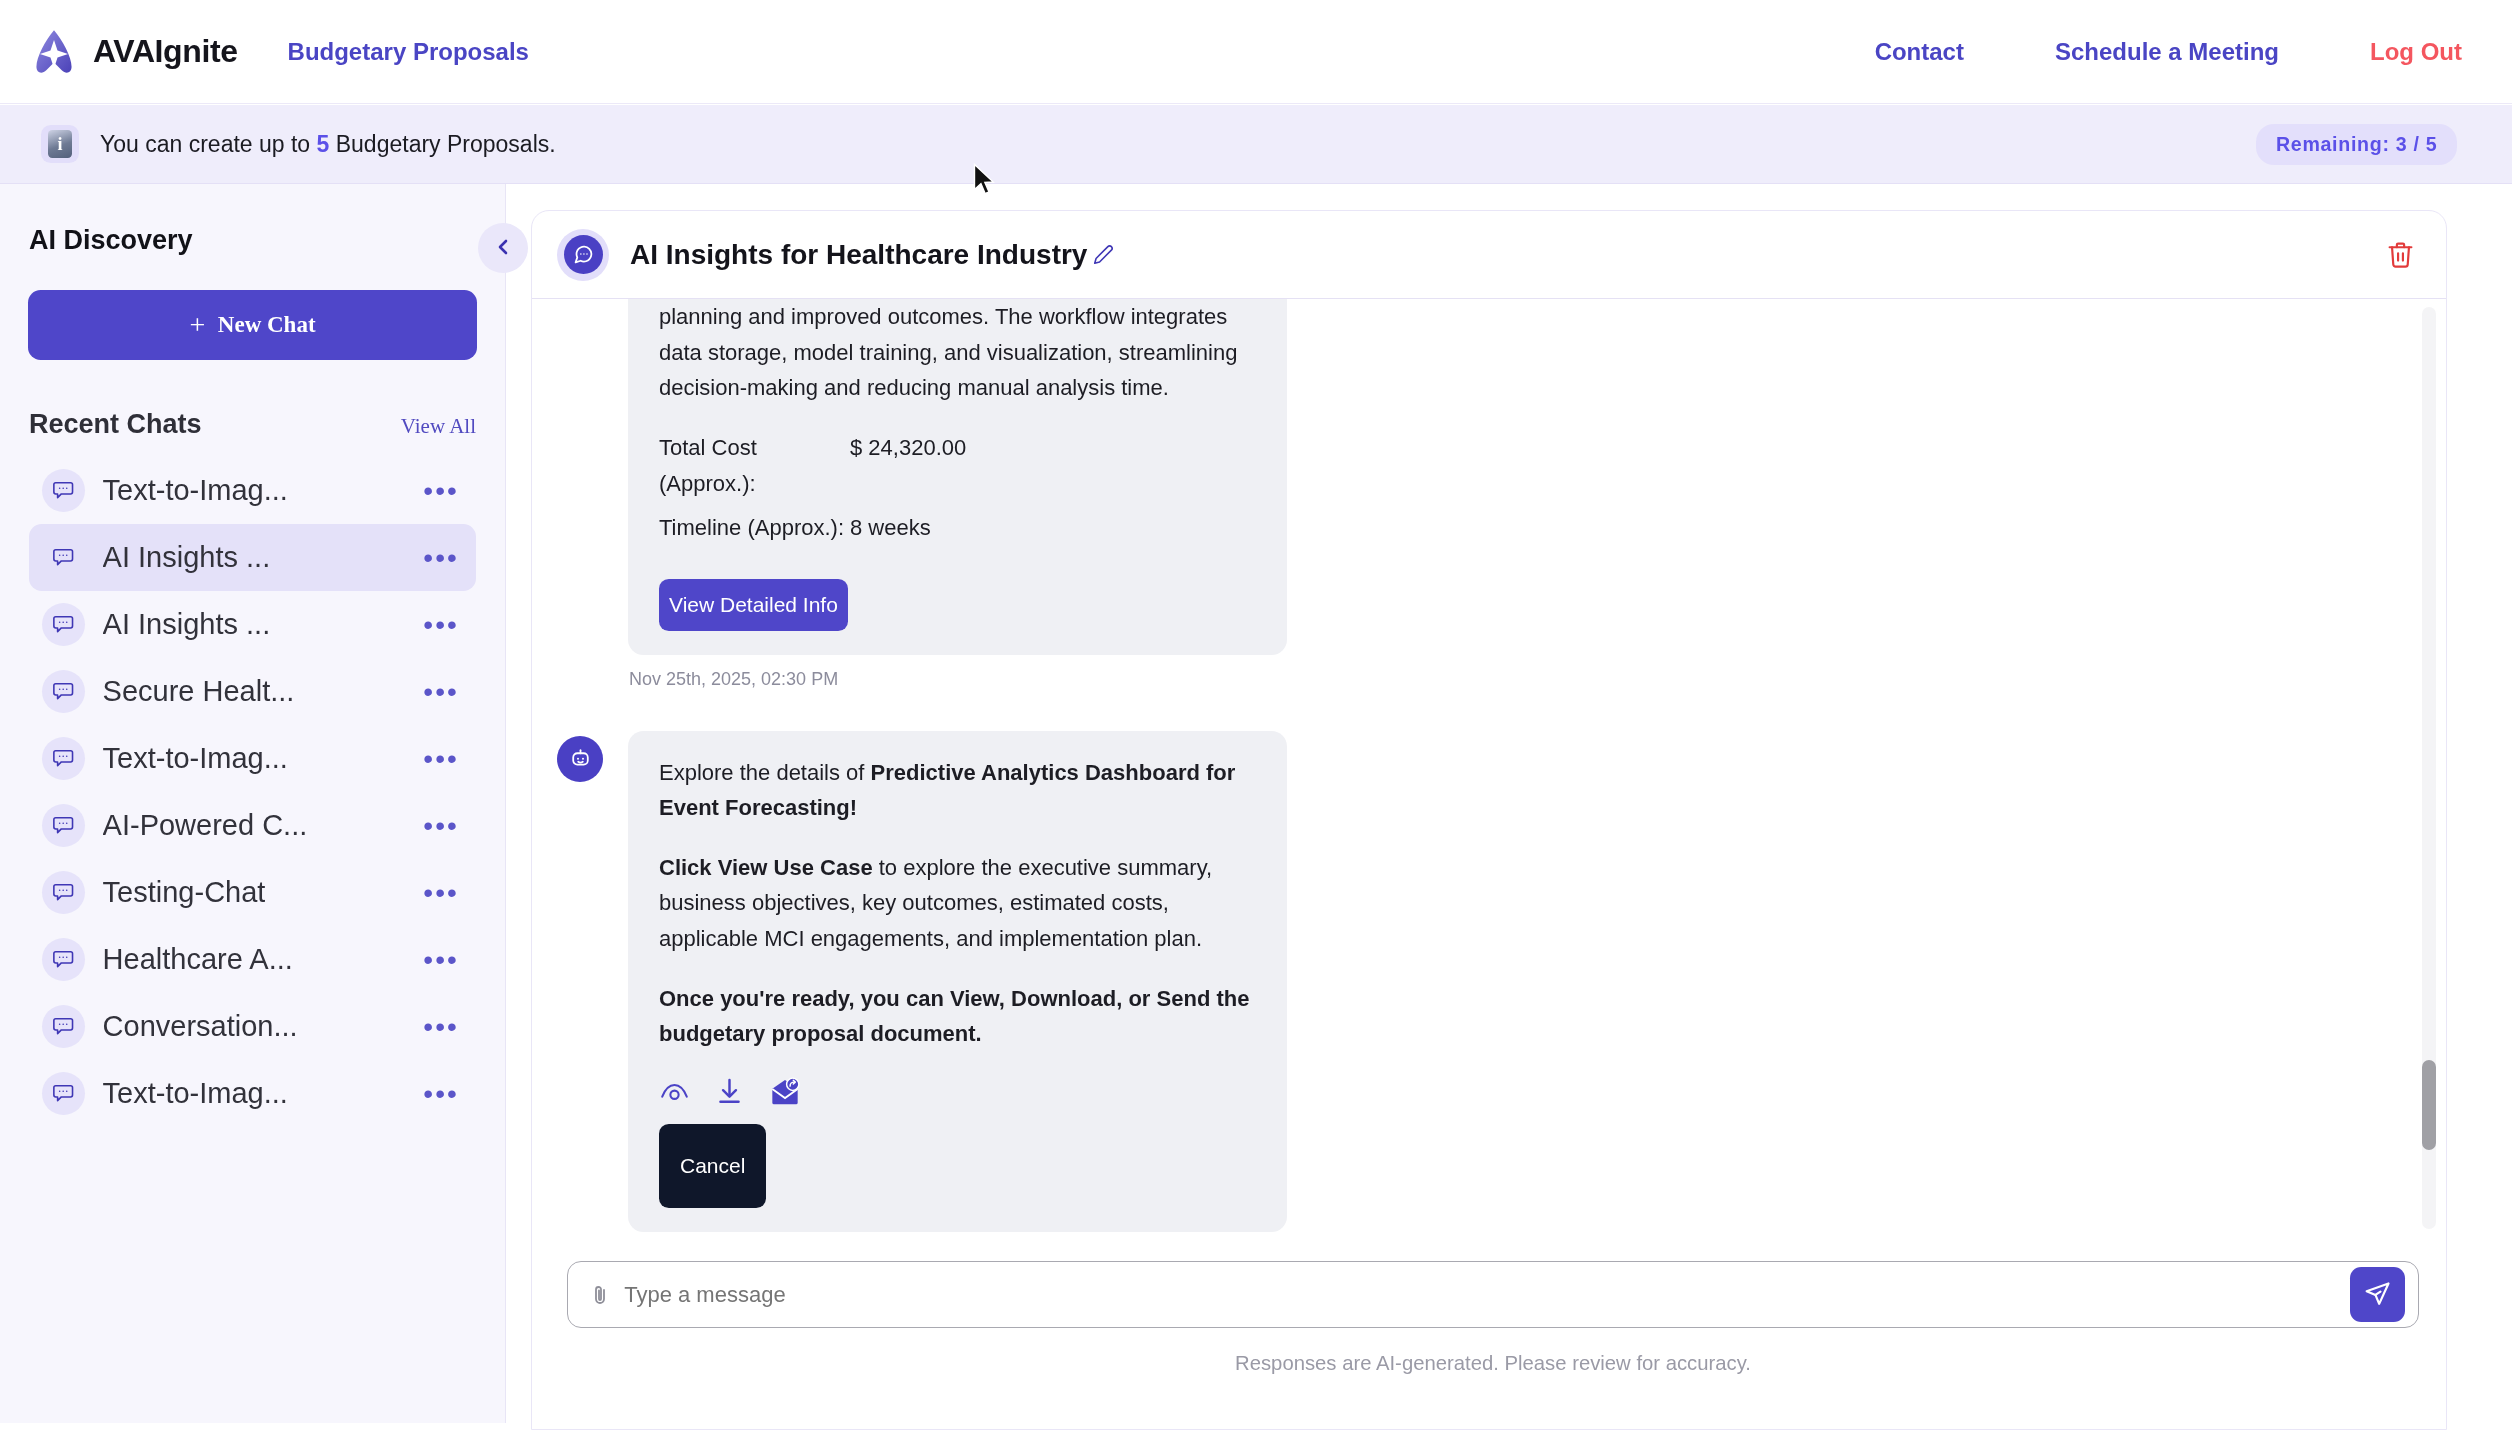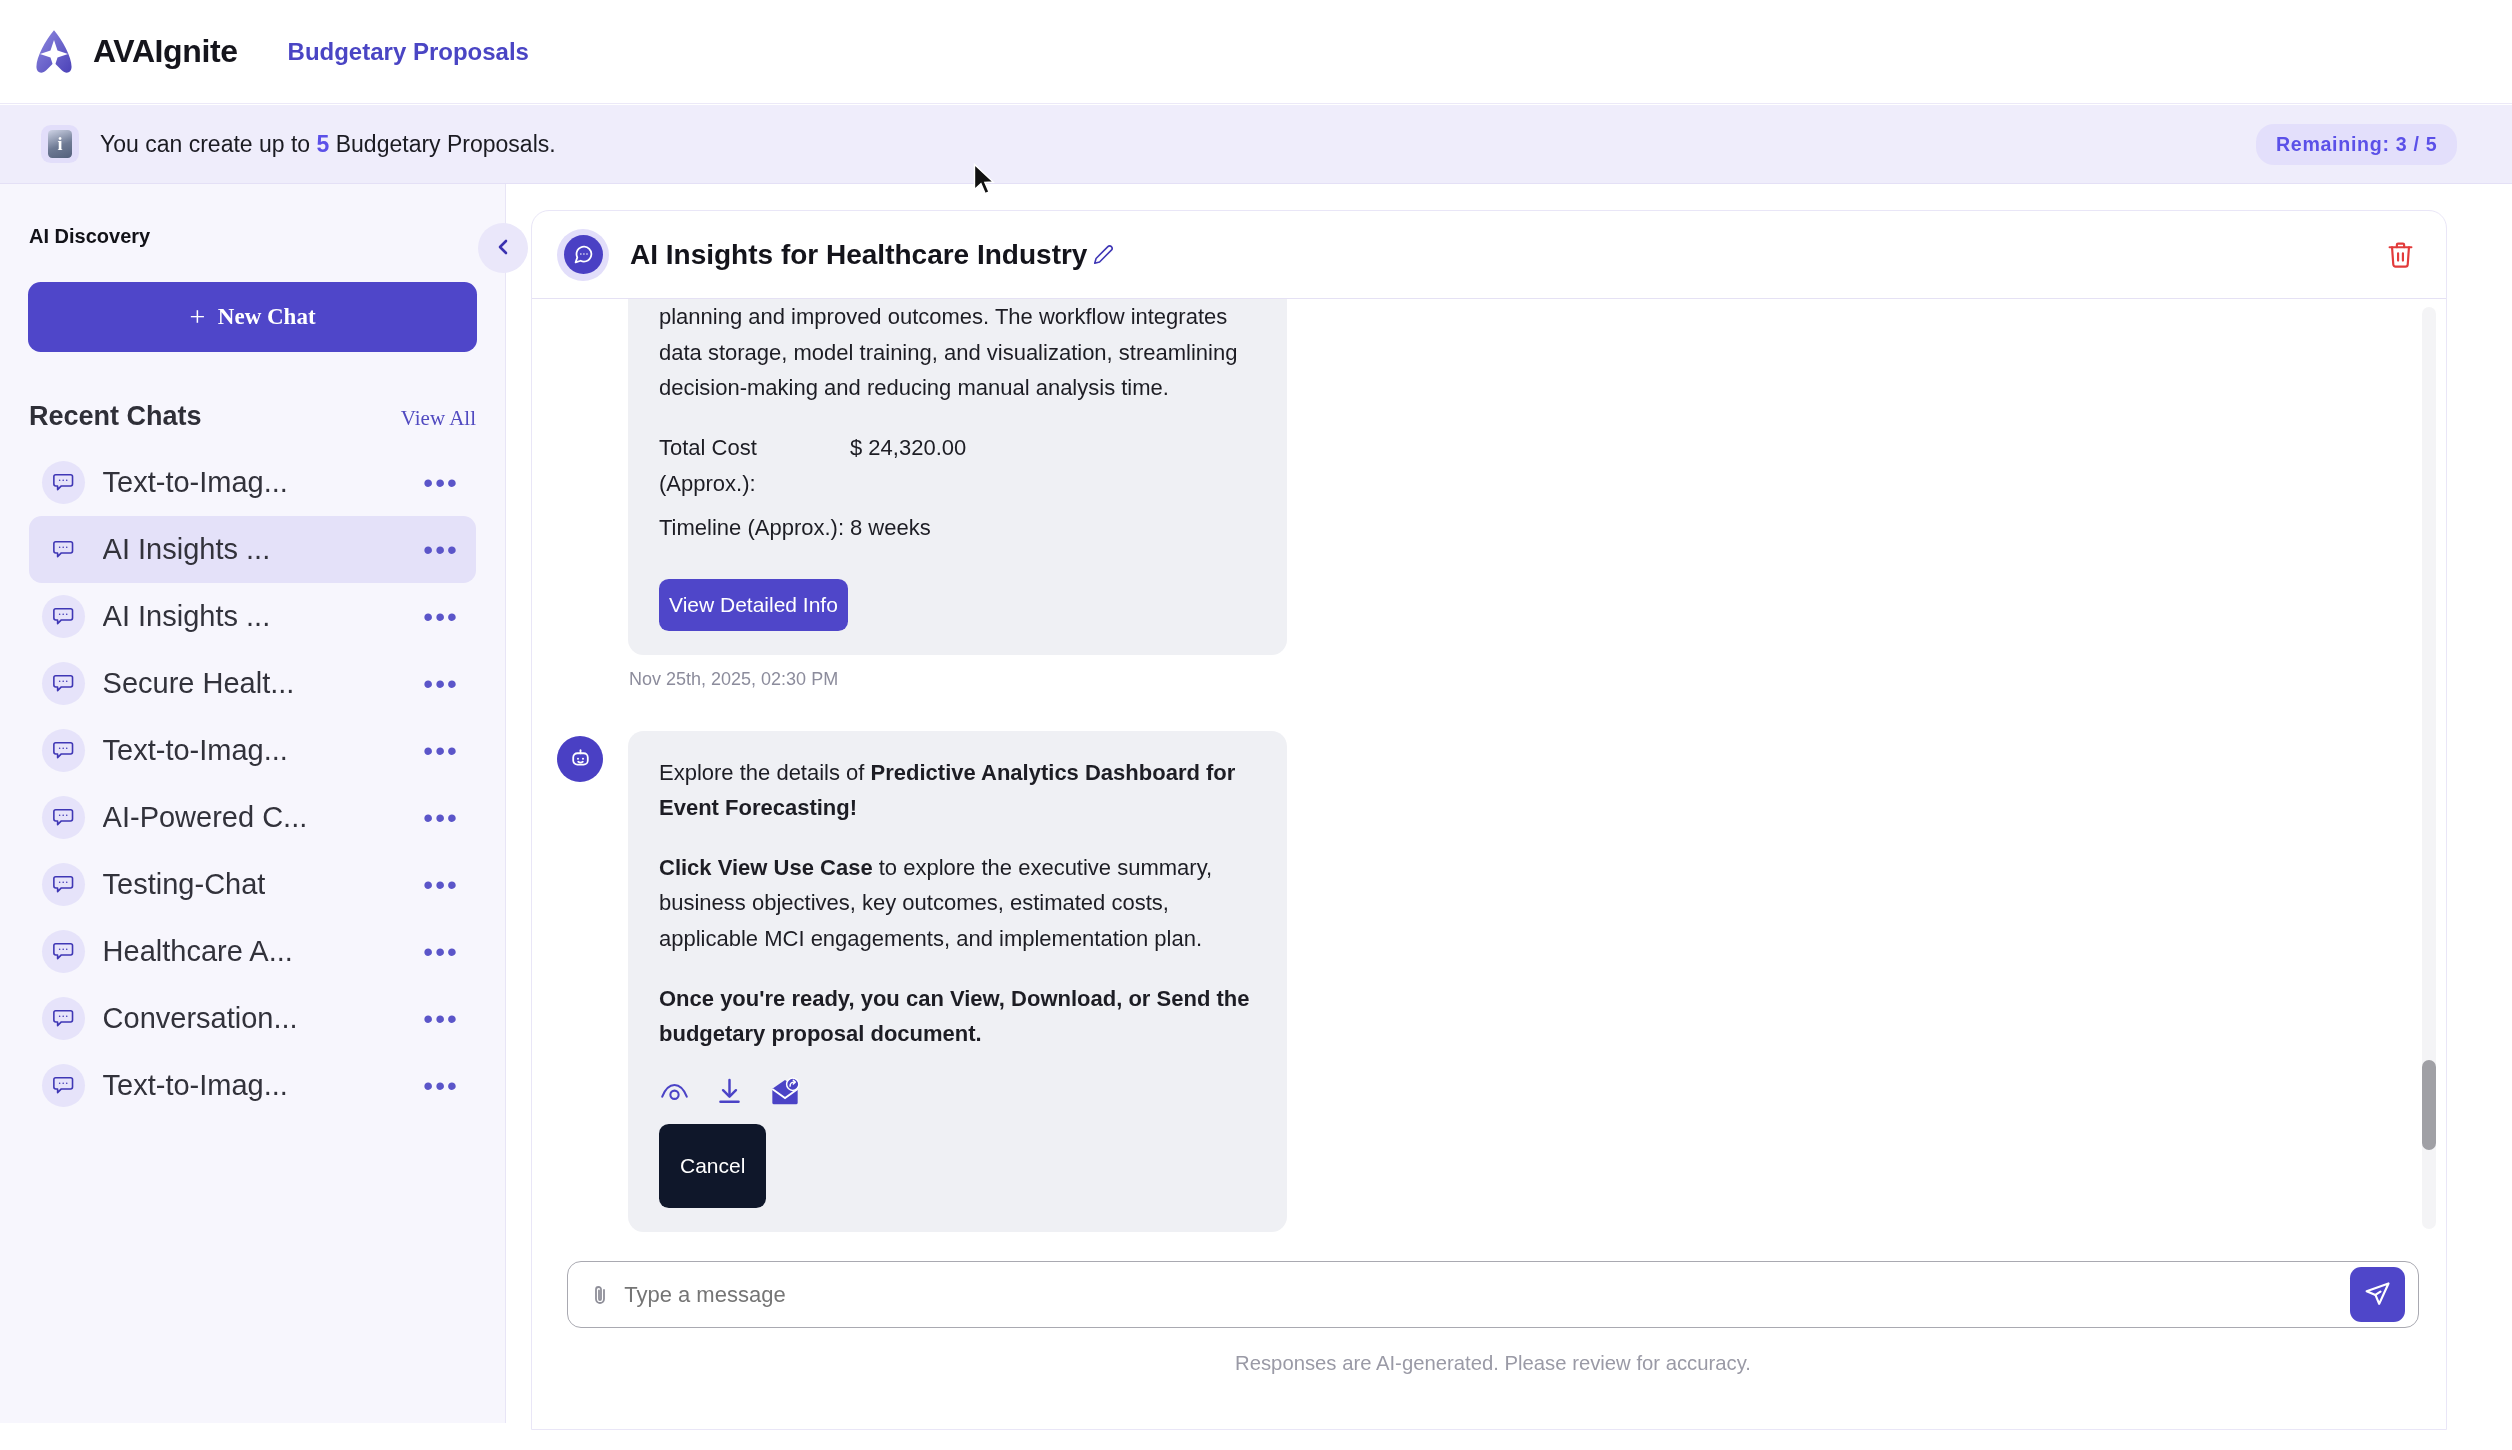--- a/index.html
+++ b/index.html
@@ -72,21 +72,21 @@
     padding: 9px 19.6px; border-radius: 18px;
     letter-spacing: 0.7px;
   }
 
   
   .sidebar {
     position: absolute; left: 0; top: 184px; width: 506px; height: 1239px;
     background: #f7f6fd;
     border-right: 1.4px solid #e8e5f6;
   }
-  .sb-title { margin: 41px 0 0 29px; font-size: 20px; font-weight: 700; color: #121218; }
+  .sb-title { margin: 41px 0 0 29px; font-size: 27px; font-weight: 700; color: #121218; }
   .newchat {
     margin: 34px auto 0 auto; width: 449px; height: 70px;
     background: #4f46c9; border-radius: 12.6px;
     color: #fff; font-size: 23px; font-weight: 600;
     display: flex; align-items: center; justify-content: center; gap: 12.6px;
     border: none; cursor: pointer;
     font-family: "Liberation Serif", serif;
   }
   .newchat .plus { font-size: 28px; font-weight: 400; line-height: 1; }
   .sb-recent {
@@ -240,20 +240,25 @@
               <stop offset="1" stop-color="#4b42b8"></stop>
           </linearGradient>
         </defs>
         <path d="M37 6 C49 20 62 44 62 58 C62 67 54 69 48 63 L37 52 L26 63 C20 69 12 67 12 58 C12 44 25 20 37 6 Z" fill="url(#lg)"></path>
         <path d="M37 20 L42 35 L57 40 L42 45 L37 60 L32 45 L17 40 L32 35 Z" fill="#ffffff"></path>
       </svg>
     </span>
     <span class="brand-name">AVAIgnite</span>
   </div>
   <div class="nav-link">Budgetary Proposals</div>
+  <div class="nav-right">
+    <div class="nav-link">Contact</div>
+    <div class="nav-link">Schedule a Meeting</div>
+    <div class="nav-link logout">Log Out</div>
+  </div>
 </div>
 
 <div class="banner">
   <div class="banner-ico">
     <span class="sq">i</span>
   </div>
   <div class="banner-text">
     <span>You can create up to </span><span class="hl">5</span><span> Budgetary Proposals.</span>
   </div>
   <div class="banner-badge">Remaining:  3  /  5</div>

